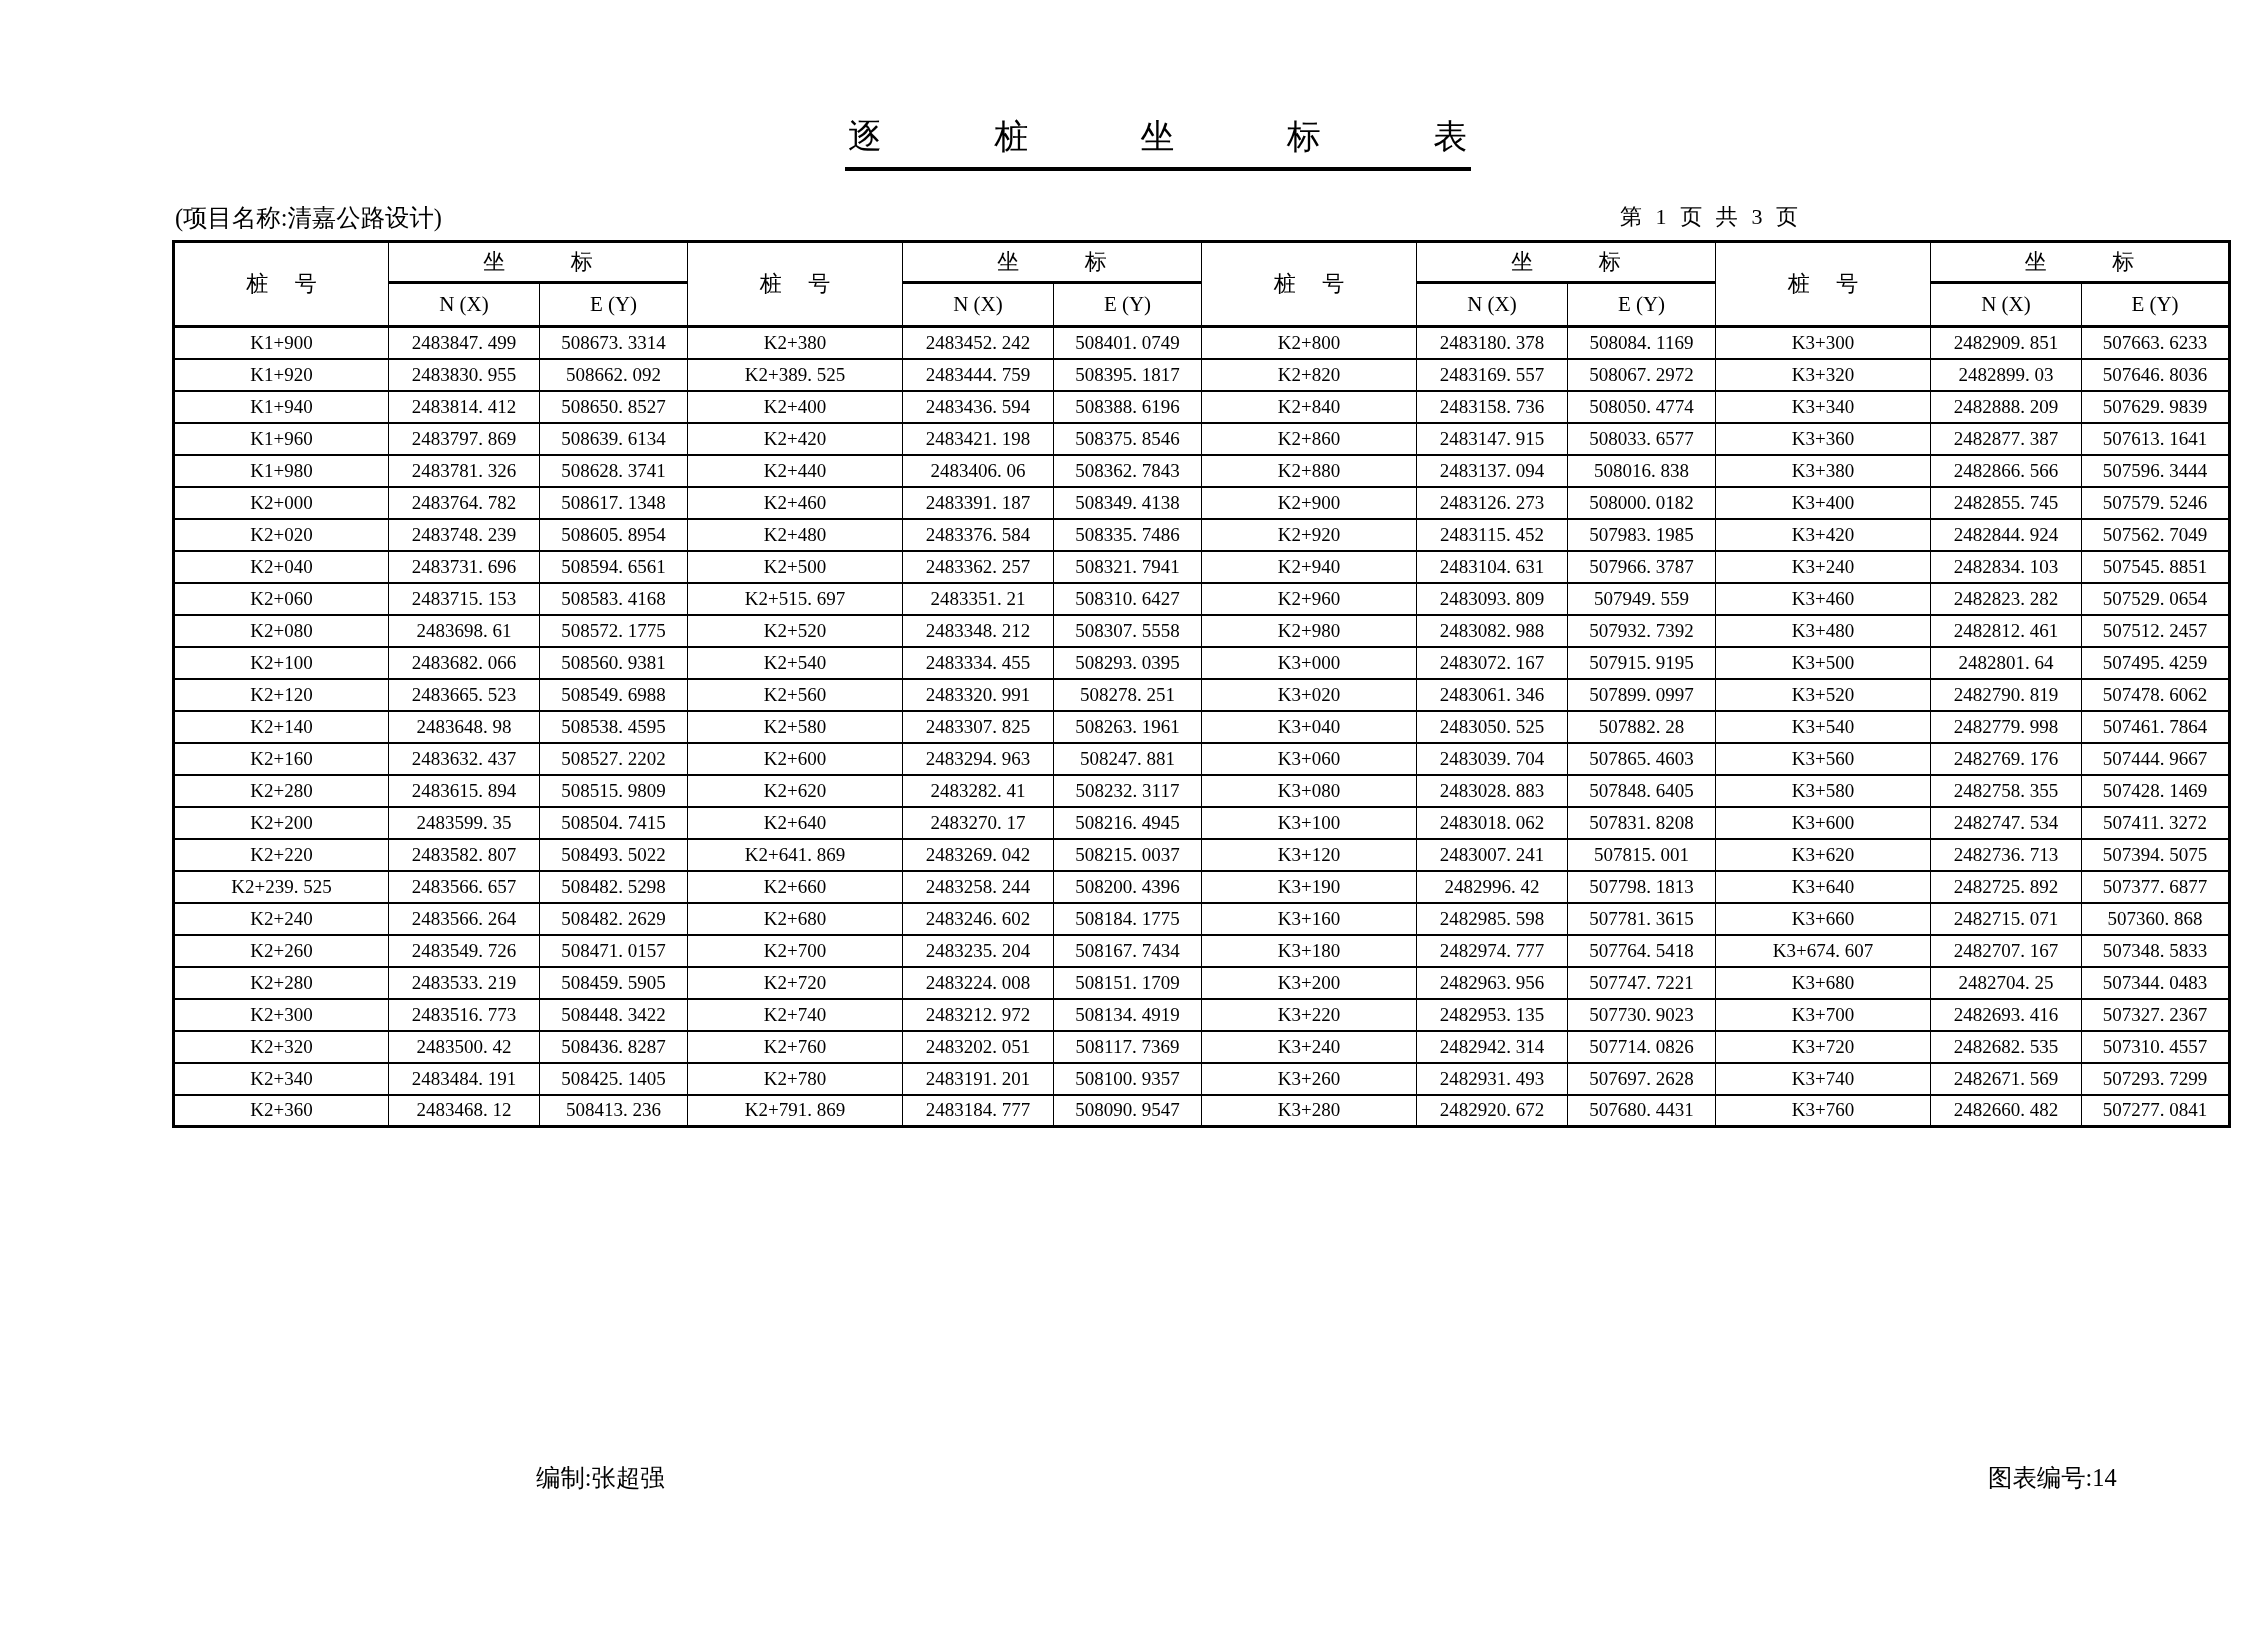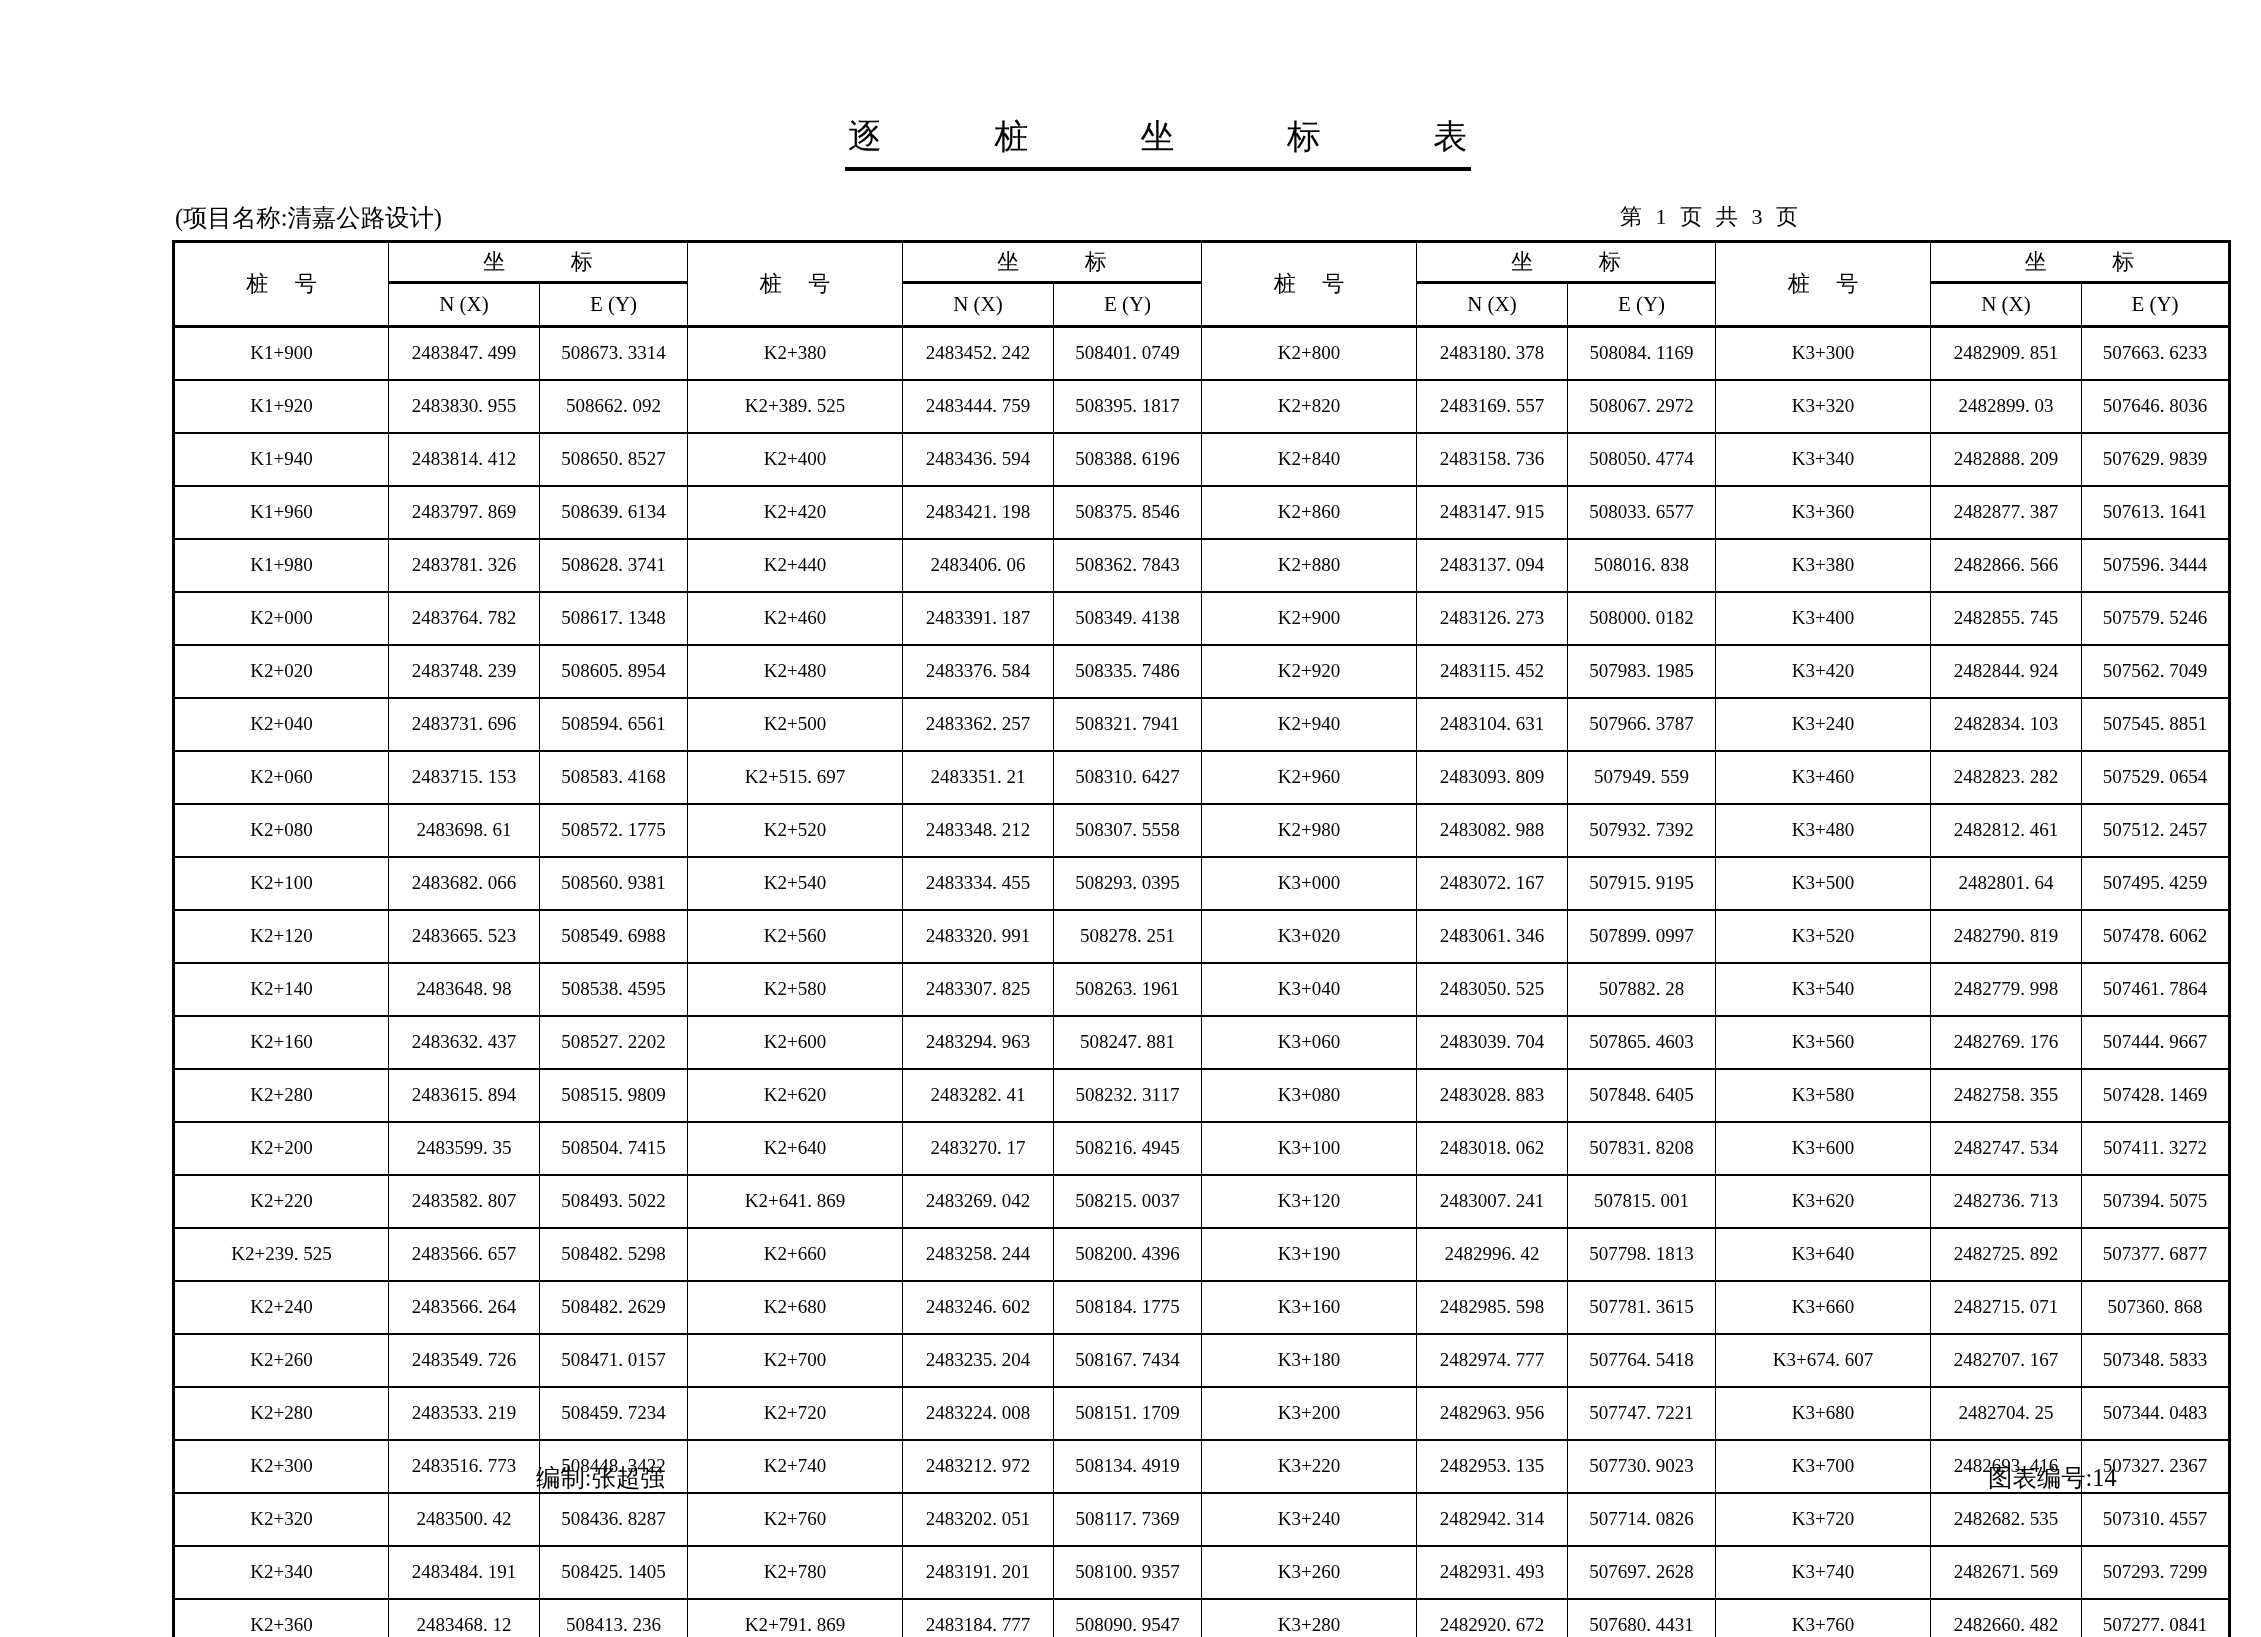--- a/index.html
+++ b/index.html
@@ -59,21 +59,21 @@
     border: 1.8px solid #000;
     padding: 0;
     text-align: center;
     vertical-align: middle;
     font-weight: normal;
     overflow: hidden;
     white-space: nowrap;
   }
   .coord-table thead tr.hrow1 { height: 41px; }
   .coord-table thead tr.hrow2 { height: 44px; }
-  .coord-table tbody tr { height: 53px; }
+  .coord-table tbody tr { height: 32px; }
   .coord-table th { border-bottom-width: 3.6px; }
   .coord-table td { border-top-width: 2.7px; border-bottom-width: 2.7px; font-size: 19px; }
   .coord-table tbody tr:first-child td { border-top-width: 3.6px; }
   .th-stake { font-size: 22px; word-spacing: 21px; }
   .th-coord { font-size: 22px; word-spacing: 60px; }
   .th-ne    { font-size: 21px; }
   .footer-left {
     position: absolute;
     top: 1462px;
     left: 536px;
@@ -415,21 +415,21 @@
           <td>K3+180</td>
           <td>2482974. 777</td>
           <td>507764. 5418</td>
           <td>K3+674. 607</td>
           <td>2482707. 167</td>
           <td>507348. 5833</td>
         </tr>
         <tr>
           <td>K2+280</td>
           <td>2483533. 219</td>
-          <td>508459. 7234</td>
+          <td>508459. 5905</td>
           <td>K2+720</td>
           <td>2483224. 008</td>
           <td>508151. 1709</td>
           <td>K3+200</td>
           <td>2482963. 956</td>
           <td>507747. 7221</td>
           <td>K3+680</td>
           <td>2482704. 25</td>
           <td>507344. 0483</td>
         </tr>

